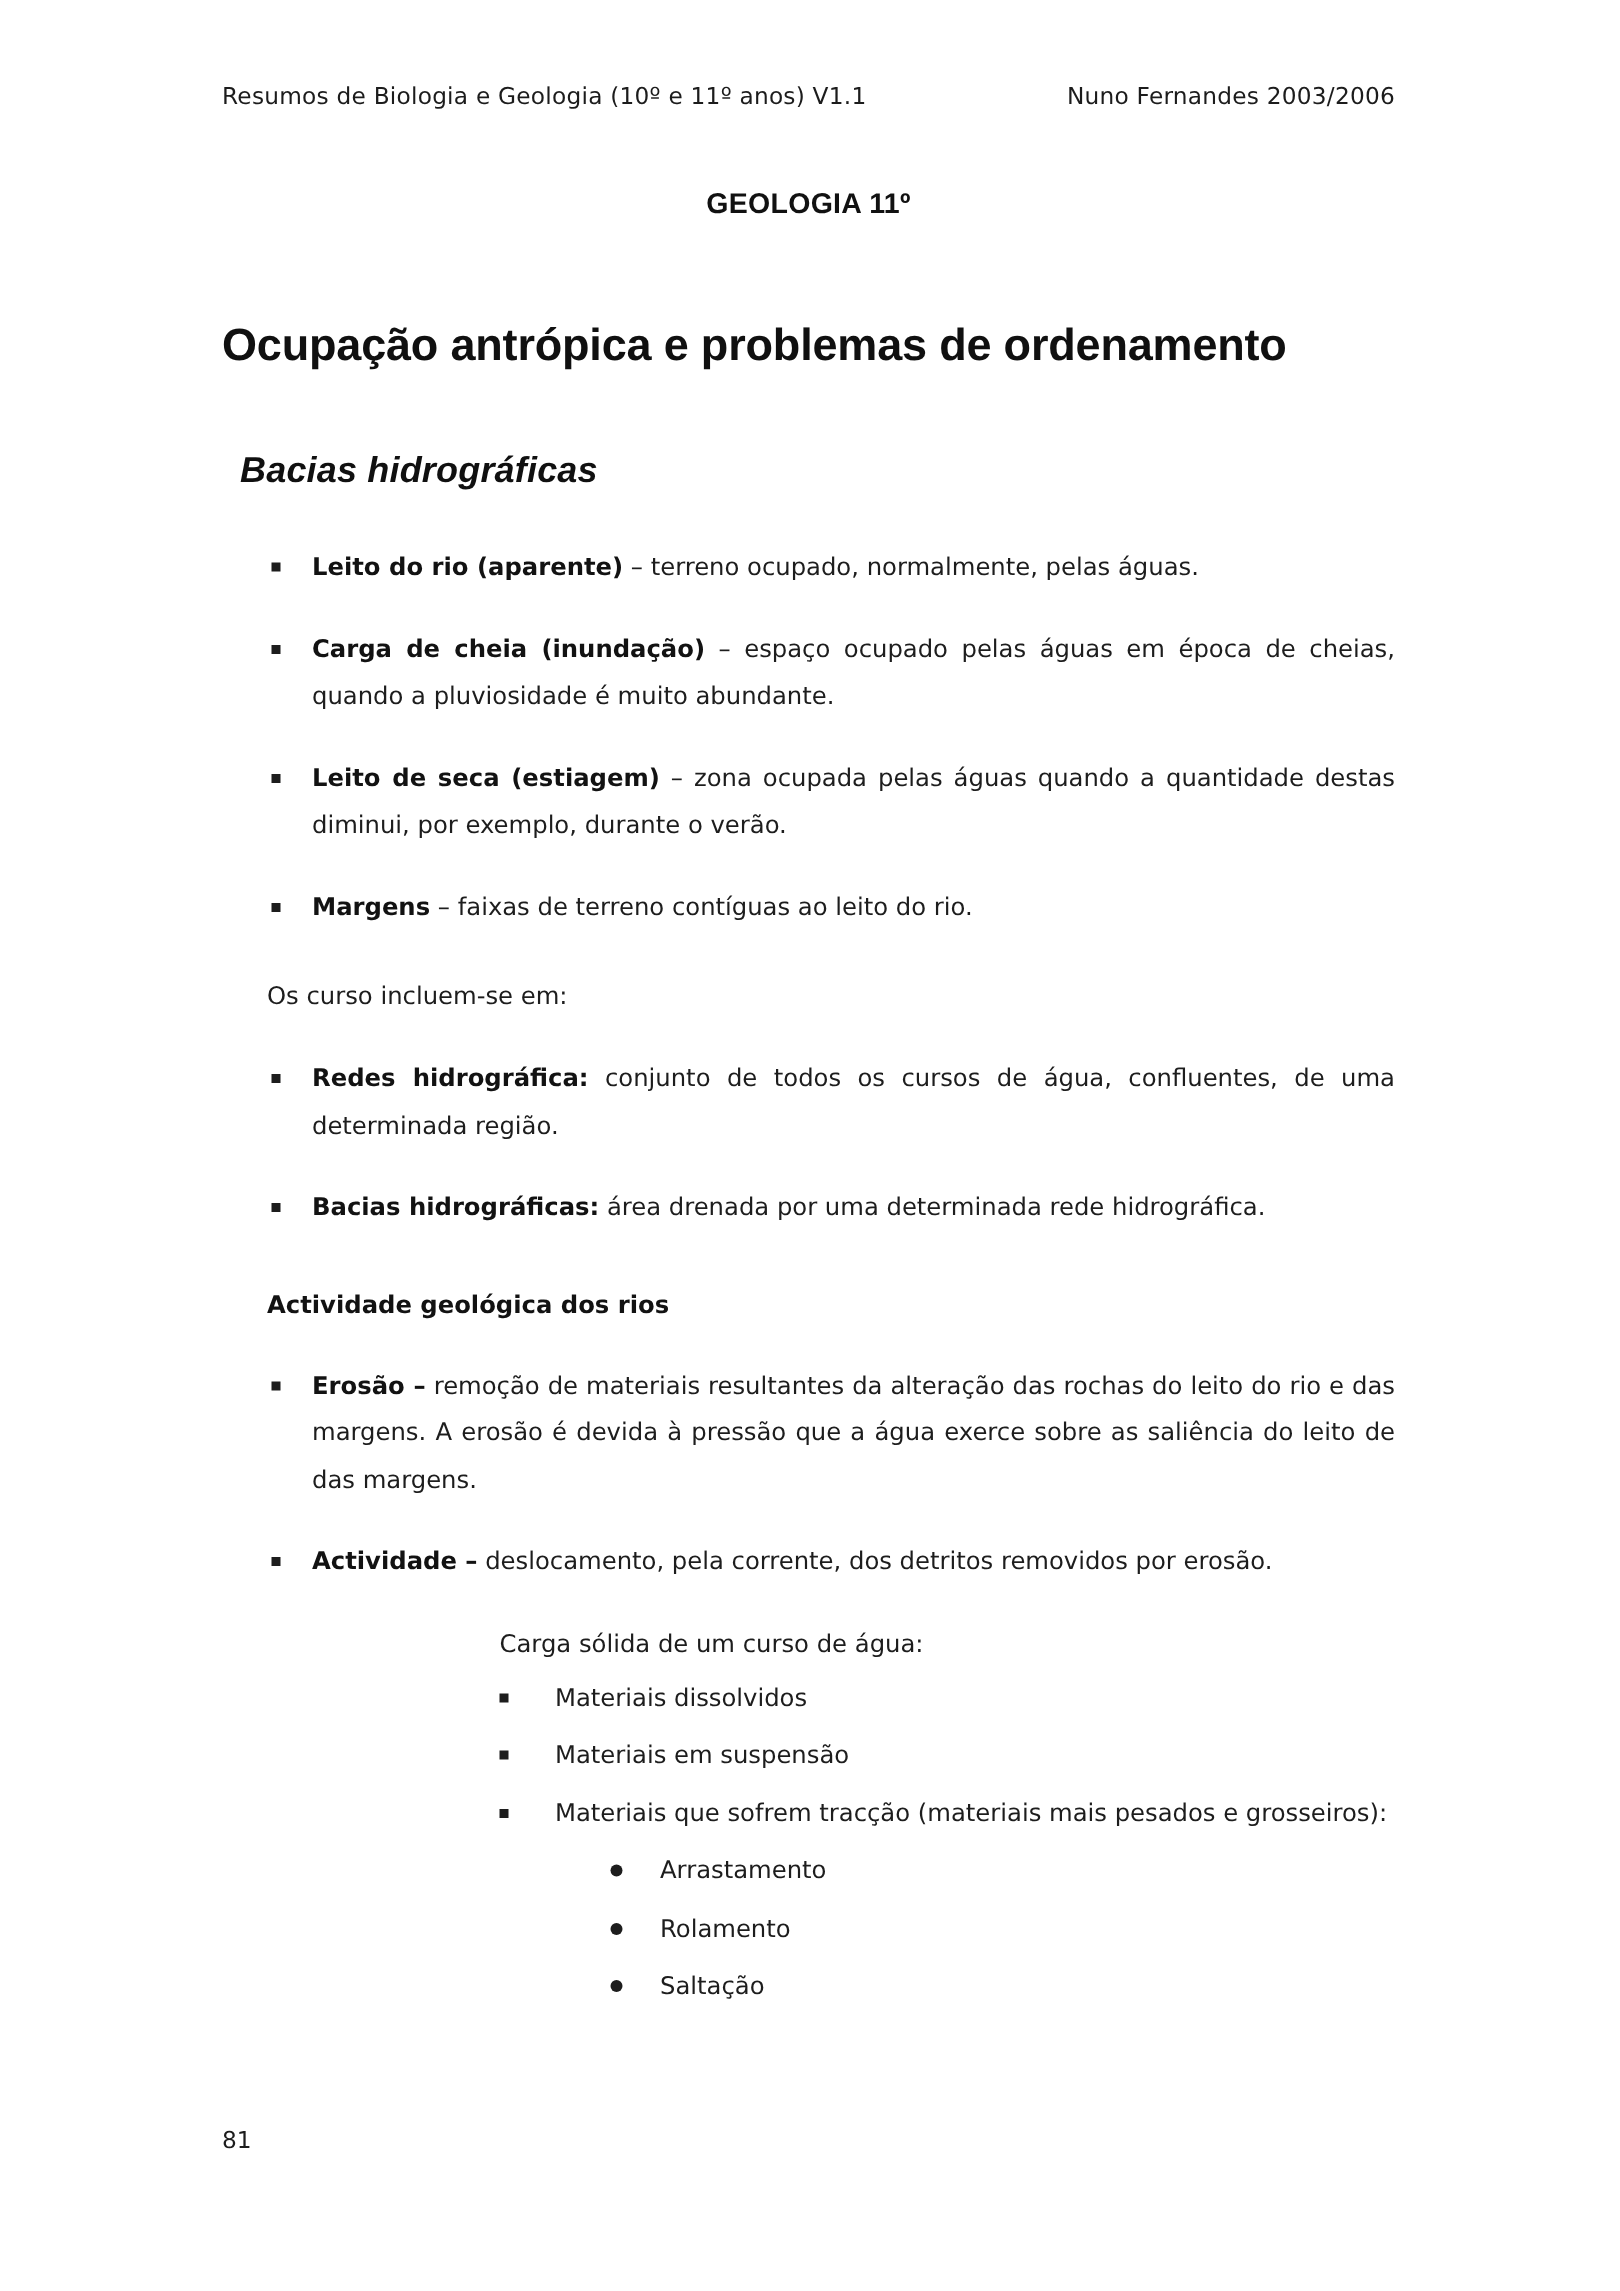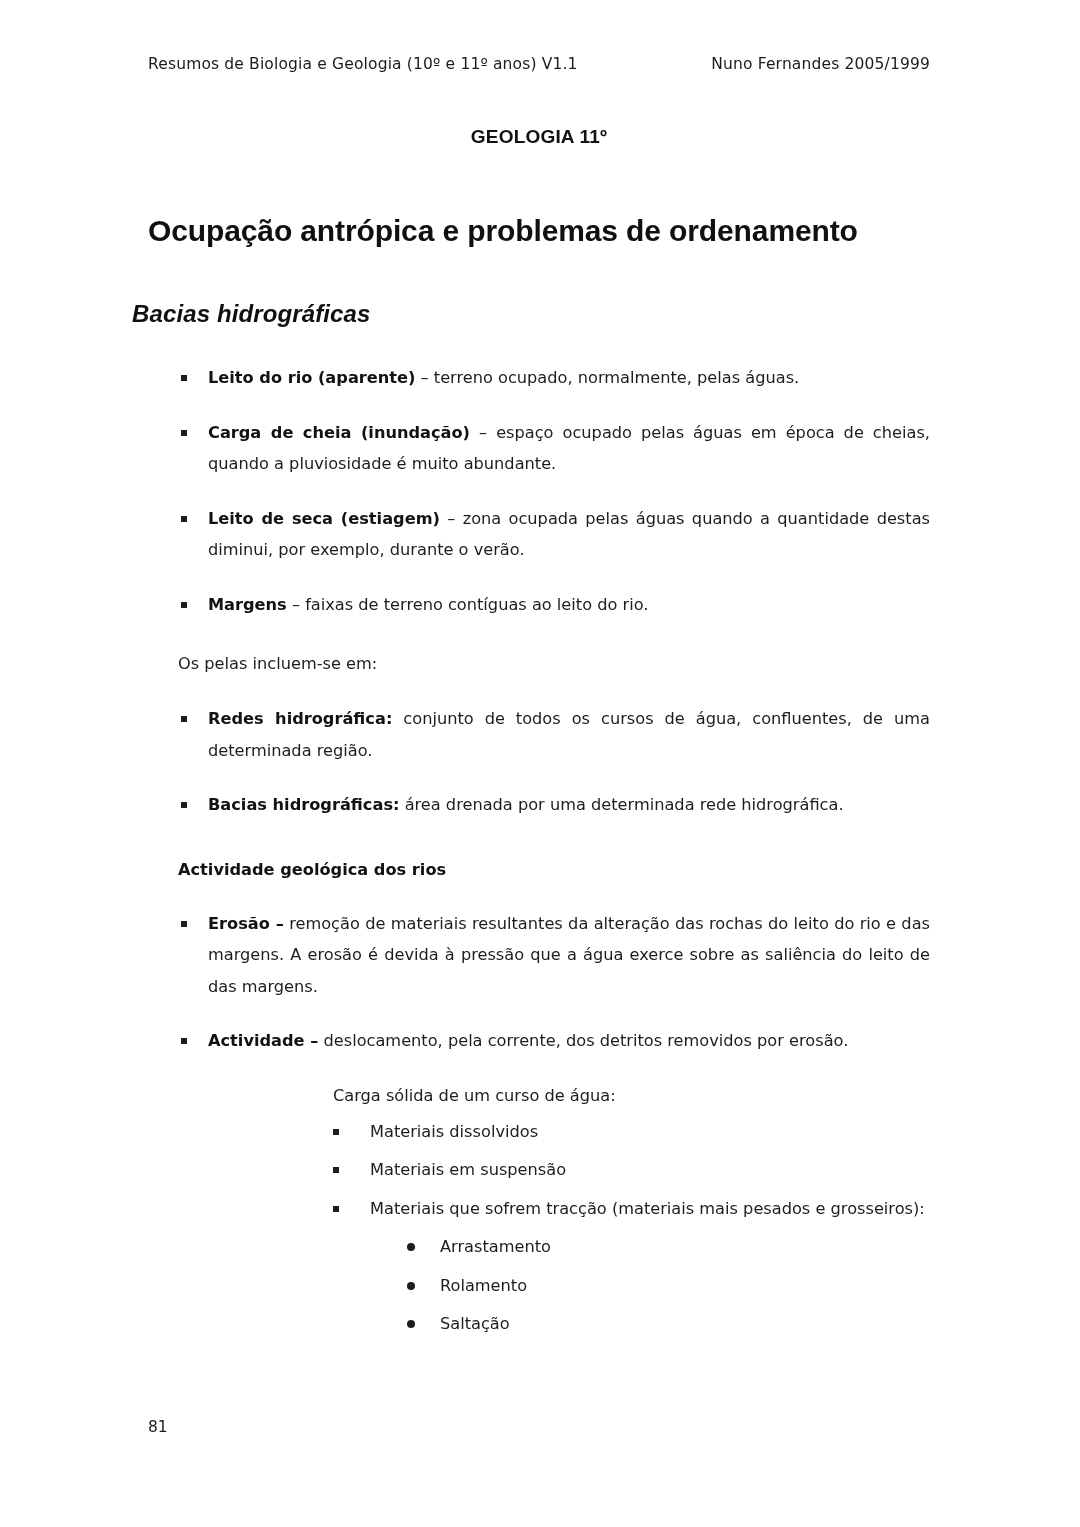--- a/index.html
+++ b/index.html
@@ -67,21 +67,21 @@
     font-weight: bold;
     font-size: 30px;
     line-height: 1.15;
     letter-spacing: -0.004em;
     color: #101010;
     margin: 0;
   }
 
   .section-title {
     position: absolute;
-    left: 132px;
+    left: 160px;
     top: 300px;
     font-family: "Liberation Sans", sans-serif;
     font-weight: bold;
     font-style: italic;
     font-size: 24px;
     letter-spacing: 0.005em;
     color: #101010;
     margin: 0;
   }
 
@@ -189,21 +189,21 @@
     color: #1c1c1c;
   }
 </style>
 </head>
 <body>
 
 <div class="page">
 
   <div class="doc-header">
     <span class="hdr-left">Resumos de Biologia e Geologia (10º e 11º anos) V1.1</span>
-    <span class="hdr-right">Nuno Fernandes 2005/1999</span>
+    <span class="hdr-right">Nuno Fernandes 2003/2006</span>
   </div>
 
   <div class="subject-heading">GEOLOGIA 11º</div>
 
   <div class="title-block">
     <h1 class="doc-title">Ocupação antrópica e problemas de ordenamento</h1>
   </div>
 
   <h2 class="section-title">Bacias hidrográficas</h2>
 
@@ -212,21 +212,21 @@
     <p class="b1 nojust"><b>Leito do rio (aparente)</b><span> – terreno ocupado, normalmente, pelas águas.</span></p>
 
     <p class="b1"><b>Carga de cheia (inundação)</b><span> – espaço ocupado pelas águas em época de cheias, quando a pluviosidade é muito abundante.</span></p>
 
     <p class="b1"><b>Leito de seca (estiagem)</b><span> – zona ocupada pelas águas quando a quantidade destas diminui, por exemplo, durante o verão.</span></p>
 
     <p class="b1 nojust"><b>Margens</b><span> – faixas de terreno contíguas ao leito do rio.</span></p>
 
     <div class="gap-sm"></div>
 
-    <p class="plain">Os pelas incluem-se em:</p>
+    <p class="plain">Os curso incluem-se em:</p>
 
     <p class="b1"><b>Redes hidrográfica:</b><span> conjunto de todos os cursos de água, confluentes, de uma determinada região.</span></p>
 
     <p class="b1 nojust"><b>Bacias hidrográficas:</b><span> área drenada por uma determinada rede hidrográfica.</span></p>
 
     <div class="gap-sm"></div>
 
     <p class="subhead">Actividade geológica dos rios</p>
 
     <p class="b1"><b>Erosão –</b><span> remoção de materiais resultantes da alteração das rochas do leito do rio e das margens. A erosão é devida à pressão que a água exerce sobre as saliência do leito de das margens.</span></p>

